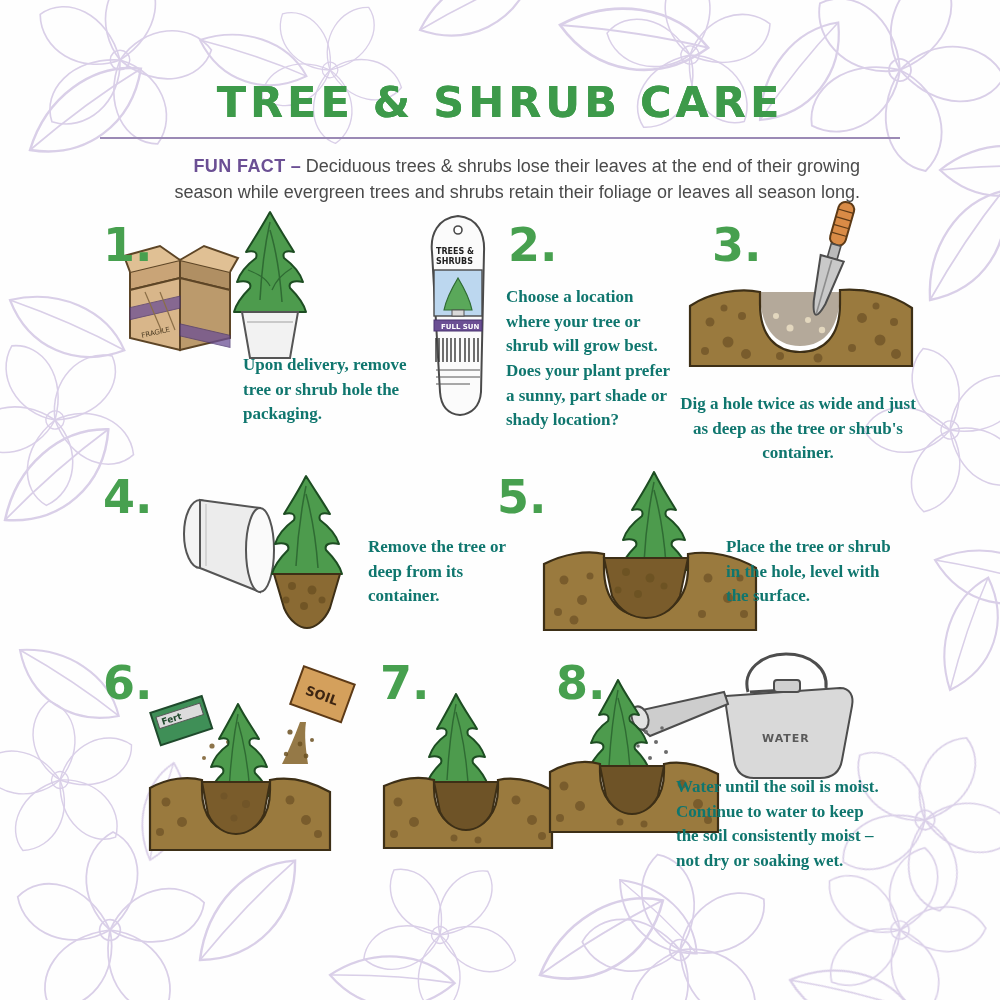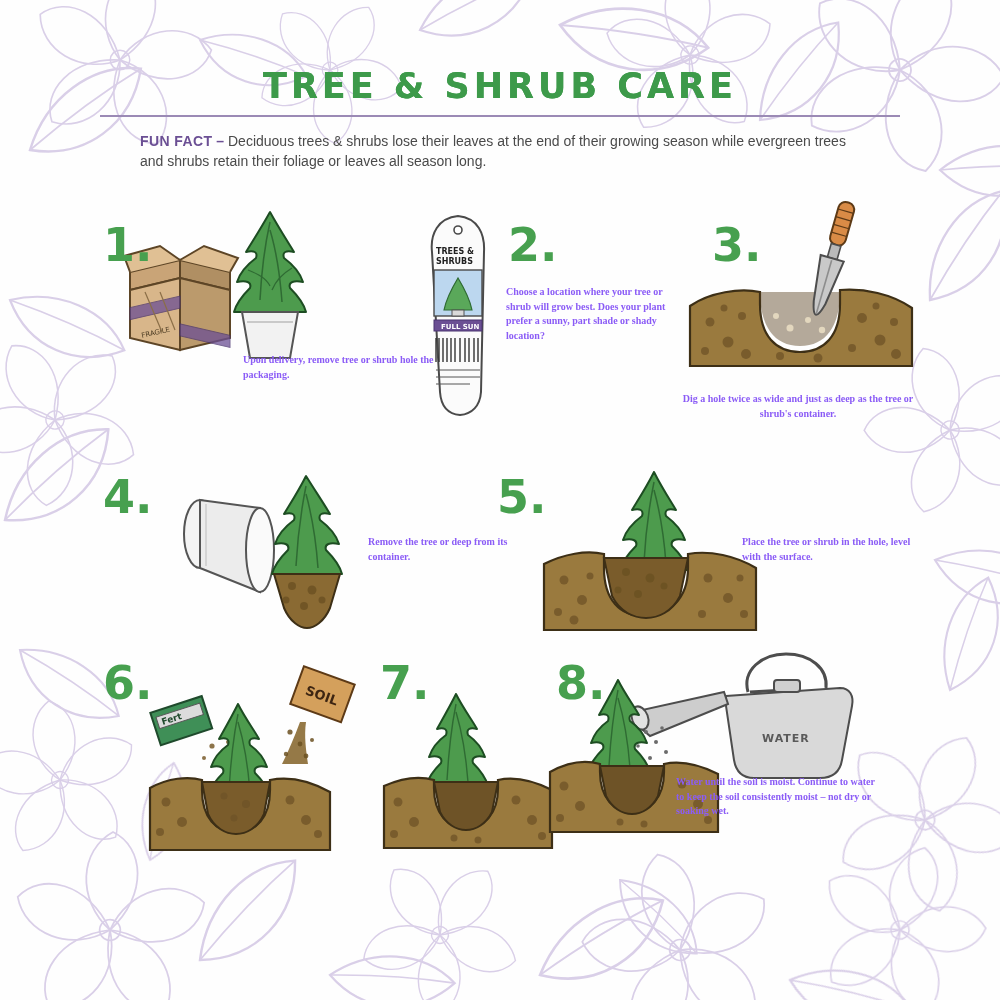--- a/index.html
+++ b/index.html
@@ -34,41 +34,41 @@
     position: absolute;
     top: 68px;
     left: 0;
     width: 1000px;
     z-index: 3;
     text-align: center;
   }
   #title {
     font-family: "DejaVu Sans", sans-serif;
     font-weight: bold;
-    font-size: 35px;
+    font-size: 43px;
     letter-spacing: 4px;
     color: #3d9a4a;
     line-height: 1.05;
-    margin: 0;
+    margin: 12px;
     text-shadow: 0 0 0 #3d9a4a;
   }
   #title-rule {
     width: 800px;
     height: 2px;
     background: #9b8ab5;
     margin: 10px auto 0 auto;
   }
   #funfact {
     width: 720px;
     margin: 14px auto 0 auto;
     font-family: "Liberation Sans", sans-serif;
-    font-size: 14px;
+    font-size: 18px;
     line-height: 1.45;
     color: #4a4a4a;
-    text-align: left;
+    text-align: right;
   }
   #funfact .label {
     color: #6b4f94;
     font-weight: bold;
     letter-spacing: .4px;
   }
   #funfact .dash { color: #6b4f94; font-weight: bold; }
 
   
   .step-num {
@@ -77,23 +77,23 @@
     font-weight: bold;
     font-size: 46px;
     color: #47a04f;
     z-index: 4;
     line-height: 1;
   }
   .step-text {
     position: absolute;
     font-family: "Liberation Serif", serif;
     font-weight: bold;
-    font-size: 10px;
+    font-size: 17px;
     line-height: 1.45;
-    color: #8b5cf6;
+    color: #0f766e;
     z-index: 4;
   }
   .art {
     position: absolute;
     z-index: 2;
   }
   .art svg { display: block; overflow: visible; }
 </style>
 </head>
 <body>
@@ -308,21 +308,21 @@
             <circle cx="60" cy="120" r="4.5"></circle>
             <circle cx="52" cy="136" r="4"></circle>
           <circle cx="70" cy="130" r="3.5"></circle>
             <circle cx="34" cy="130" r="3.5"></circle>
         </g>
       </g>
     </svg>
   </div>
 
   <div class="step-num" style="left:497px; top:474px;">5.</div>
-  <div class="step-text" style="left:726px; top:535px; width:180px;margin-left:16px;">Place the tree or shrub in the hole, level with the surface.</div>
+  <div class="step-text" style="left:726px; top:535px; width:180px;">Place the tree or shrub in the hole, level with the surface.</div>
 
   <div class="art" style="left:540px; top:468px;">
     <svg width="230" height="175" viewBox="0 0 230 175">
 
       <g transform="translate(72,0)">
         <path d="M42,4 C34,20 26,32 20,42 C28,40 32,42 30,48 C22,54 14,62 11,72 C20,70 26,72 24,78 C16,86 10,94 8,102 L76,102 C74,94 68,86 60,78 C58,72 64,70 73,72 C70,62 62,54 54,48 C52,42 56,40 64,42 C58,32 50,20 42,4 Z" fill="#4d9b4d" stroke="#1d4d22" stroke-width="2" stroke-linejoin="round"></path>
         <path d="M42,14 C38,34 34,58 32,94" fill="none" stroke="#2f6b33" stroke-width="1.5"></path>
         <path d="M42,22 C48,44 52,68 54,96" fill="none" stroke="#2f6b33" stroke-width="1.5"></path>
       </g>
 

